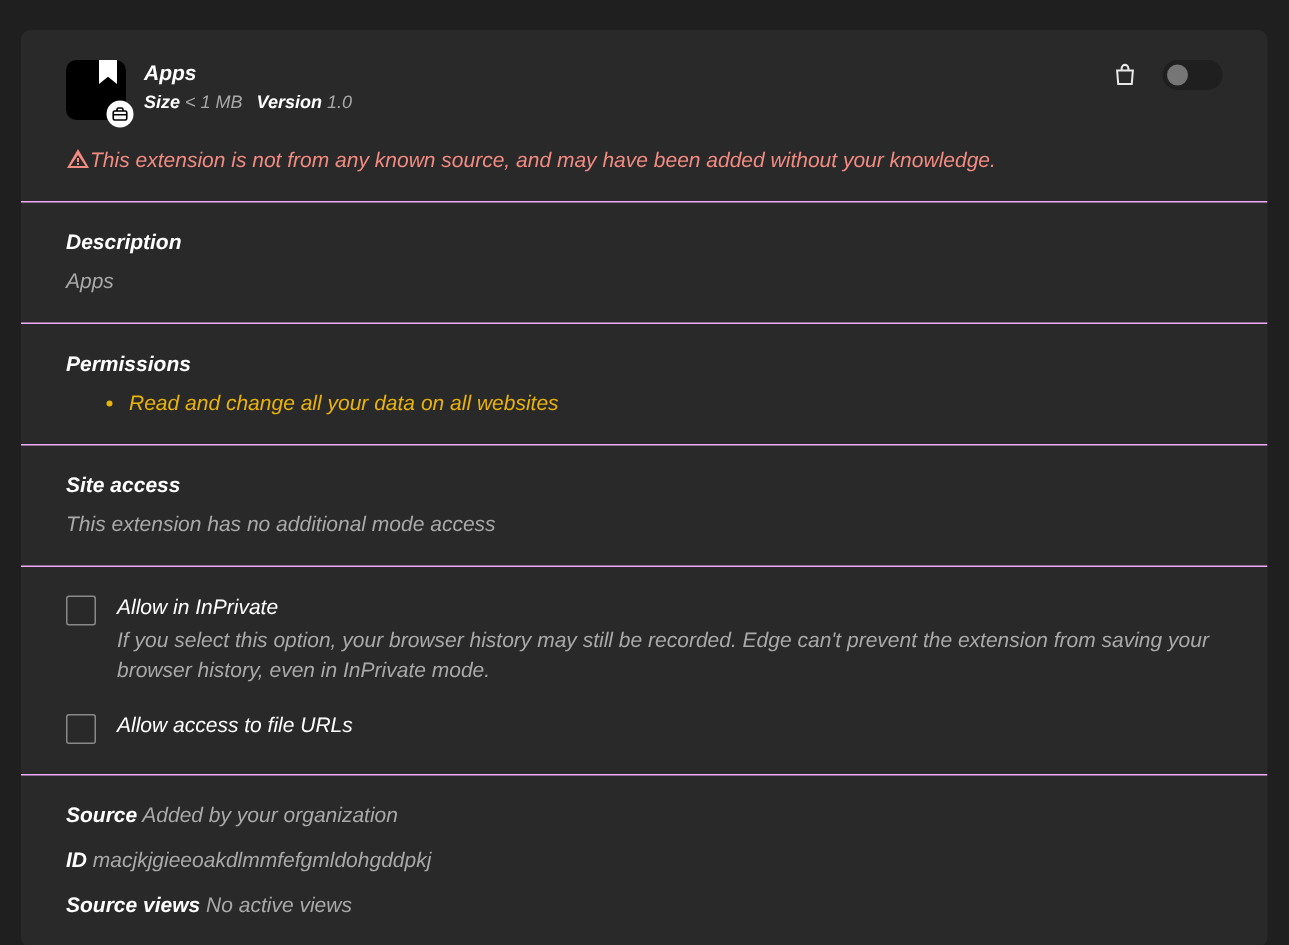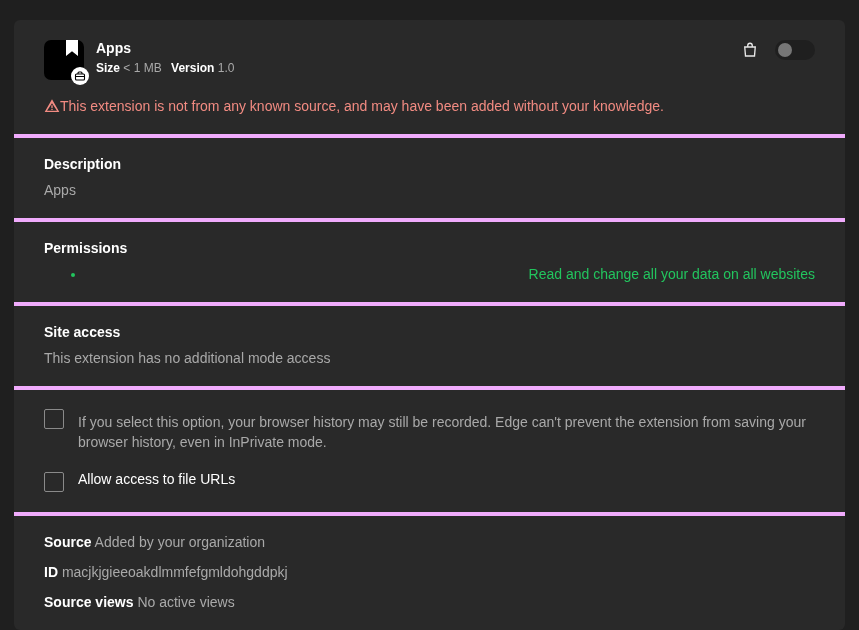--- a/index.html
+++ b/index.html
@@ -13,20 +13,21 @@
       width: 859px;
       height: 630px;
       padding: 20px 14px;
       color: #ffffff;
       font-size: 14px;
     }
     .card {
       background: #292929;
       border-radius: 6px;
       overflow: hidden;
+      font-style: italic;
     }
     .header {
       display: flex;
       align-items: flex-start;
       padding: 20px 30px 18px 30px;
       position: relative;
     }
     .icon-box {
       width: 40px;
       height: 40px;
@@ -104,39 +105,38 @@
       padding: 0 30px 20px 30px;
       color: #f28b82;
       font-size: 14px;
     }
     .warning-icon {
       width: 16px;
       height: 16px;
       flex-shrink: 0;
     }
     .section {
-      border-top: 4px solid #f0abfc;
+      border-top: 1px solid #f0abfc;
       padding: 18px 30px 20px 30px;
     }
     .section-title {
       font-weight: 600;
       font-size: 14px;
       color: #ffffff;
       margin-bottom: 10px;
     }
     .section-text {
       color: #a9a9a9;
       font-size: 14px;
     }
     .perm-list {
       list-style: disc;
       padding-left: 42px;
-      color: #22c55e;
-      font-size: 14px;
-      text-align: right;
+      color: #eab308;
+      font-size: 14px;
     }
     .perm-list li { padding-left: 0; }
     .checkbox-row {
       display: flex;
       align-items: flex-start;
       gap: 14px;
     }
     .checkbox-row + .checkbox-row { margin-top: 18px; }
     .checkbox {
       width: 20px;
@@ -231,20 +231,21 @@
 
   <div class="section">
     <div class="section-title">Site access</div>
     <div class="section-text">This extension has no additional mode access</div>
   </div>
 
   <div class="section">
     <div class="checkbox-row">
       <div class="checkbox"></div>
       <div class="checkbox-content">
+        <div class="checkbox-label">Allow in InPrivate</div>
         <div class="checkbox-desc">If you select this option, your browser history may still be recorded. Edge can't prevent the extension from saving your browser history, even in InPrivate mode.</div>
       </div>
     </div>
     <div class="checkbox-row">
       <div class="checkbox"></div>
       <div class="checkbox-content">
         <div class="checkbox-label">Allow access to file URLs</div>
       </div>
     </div>
   </div>

